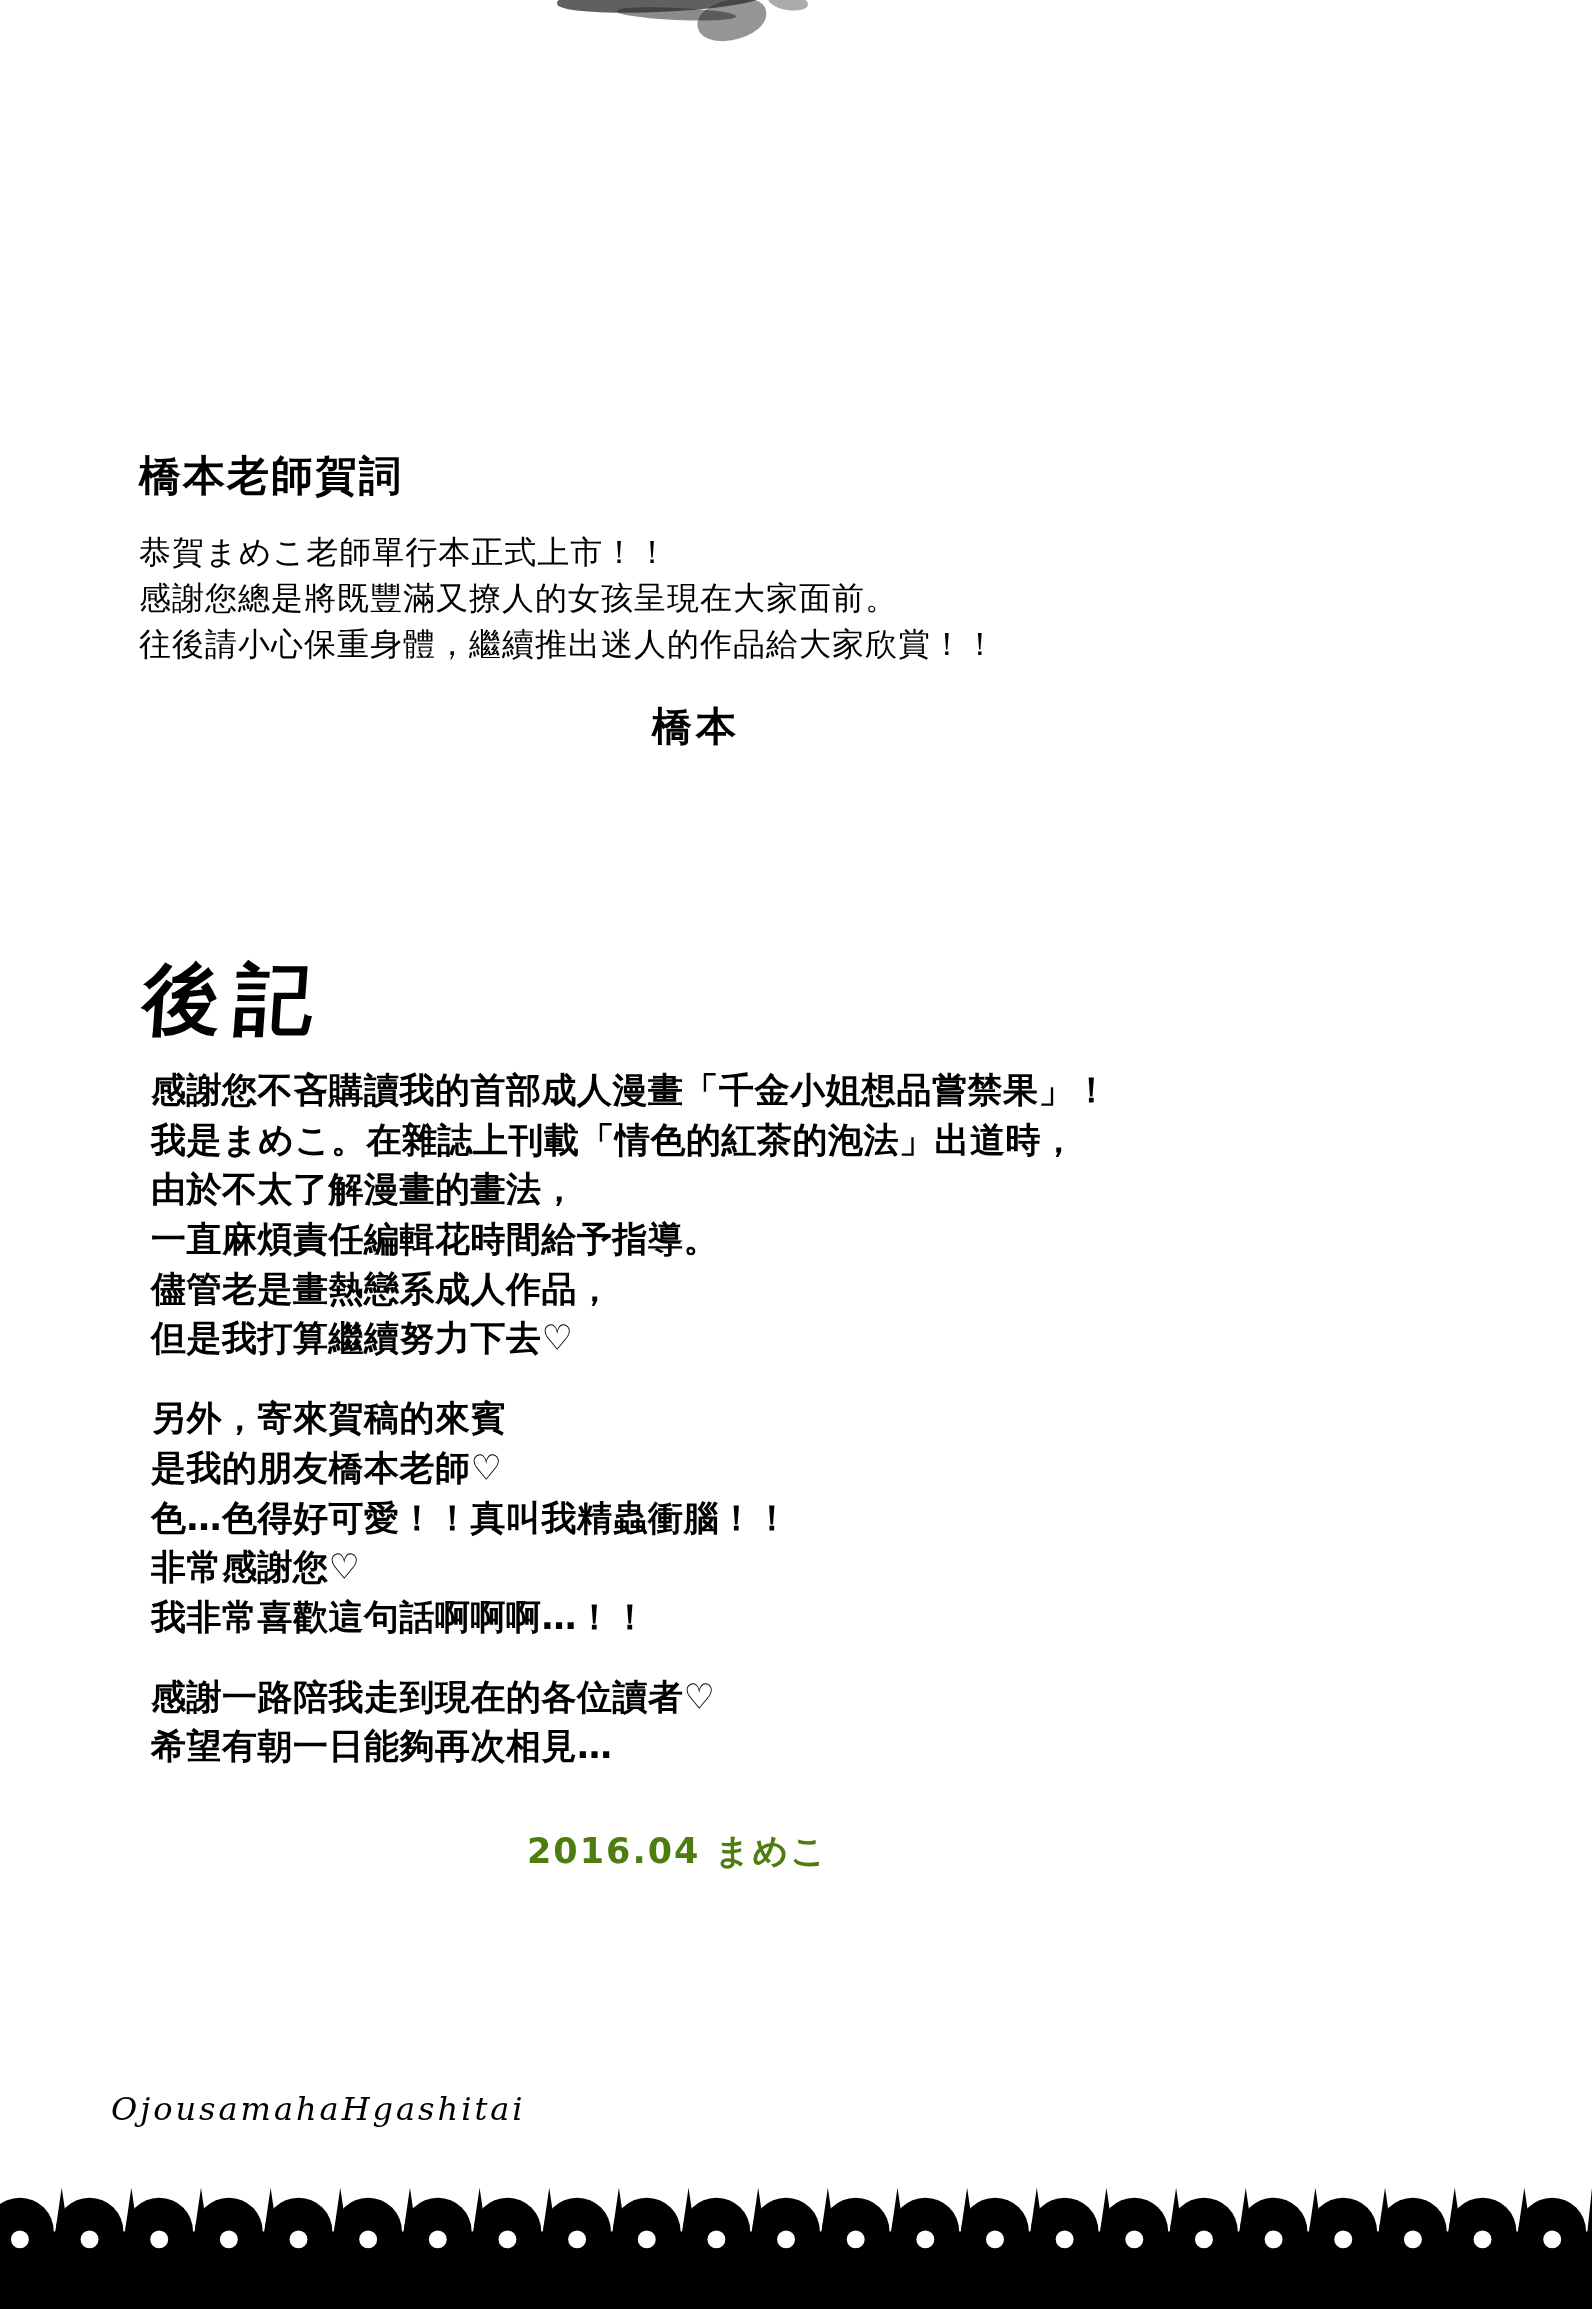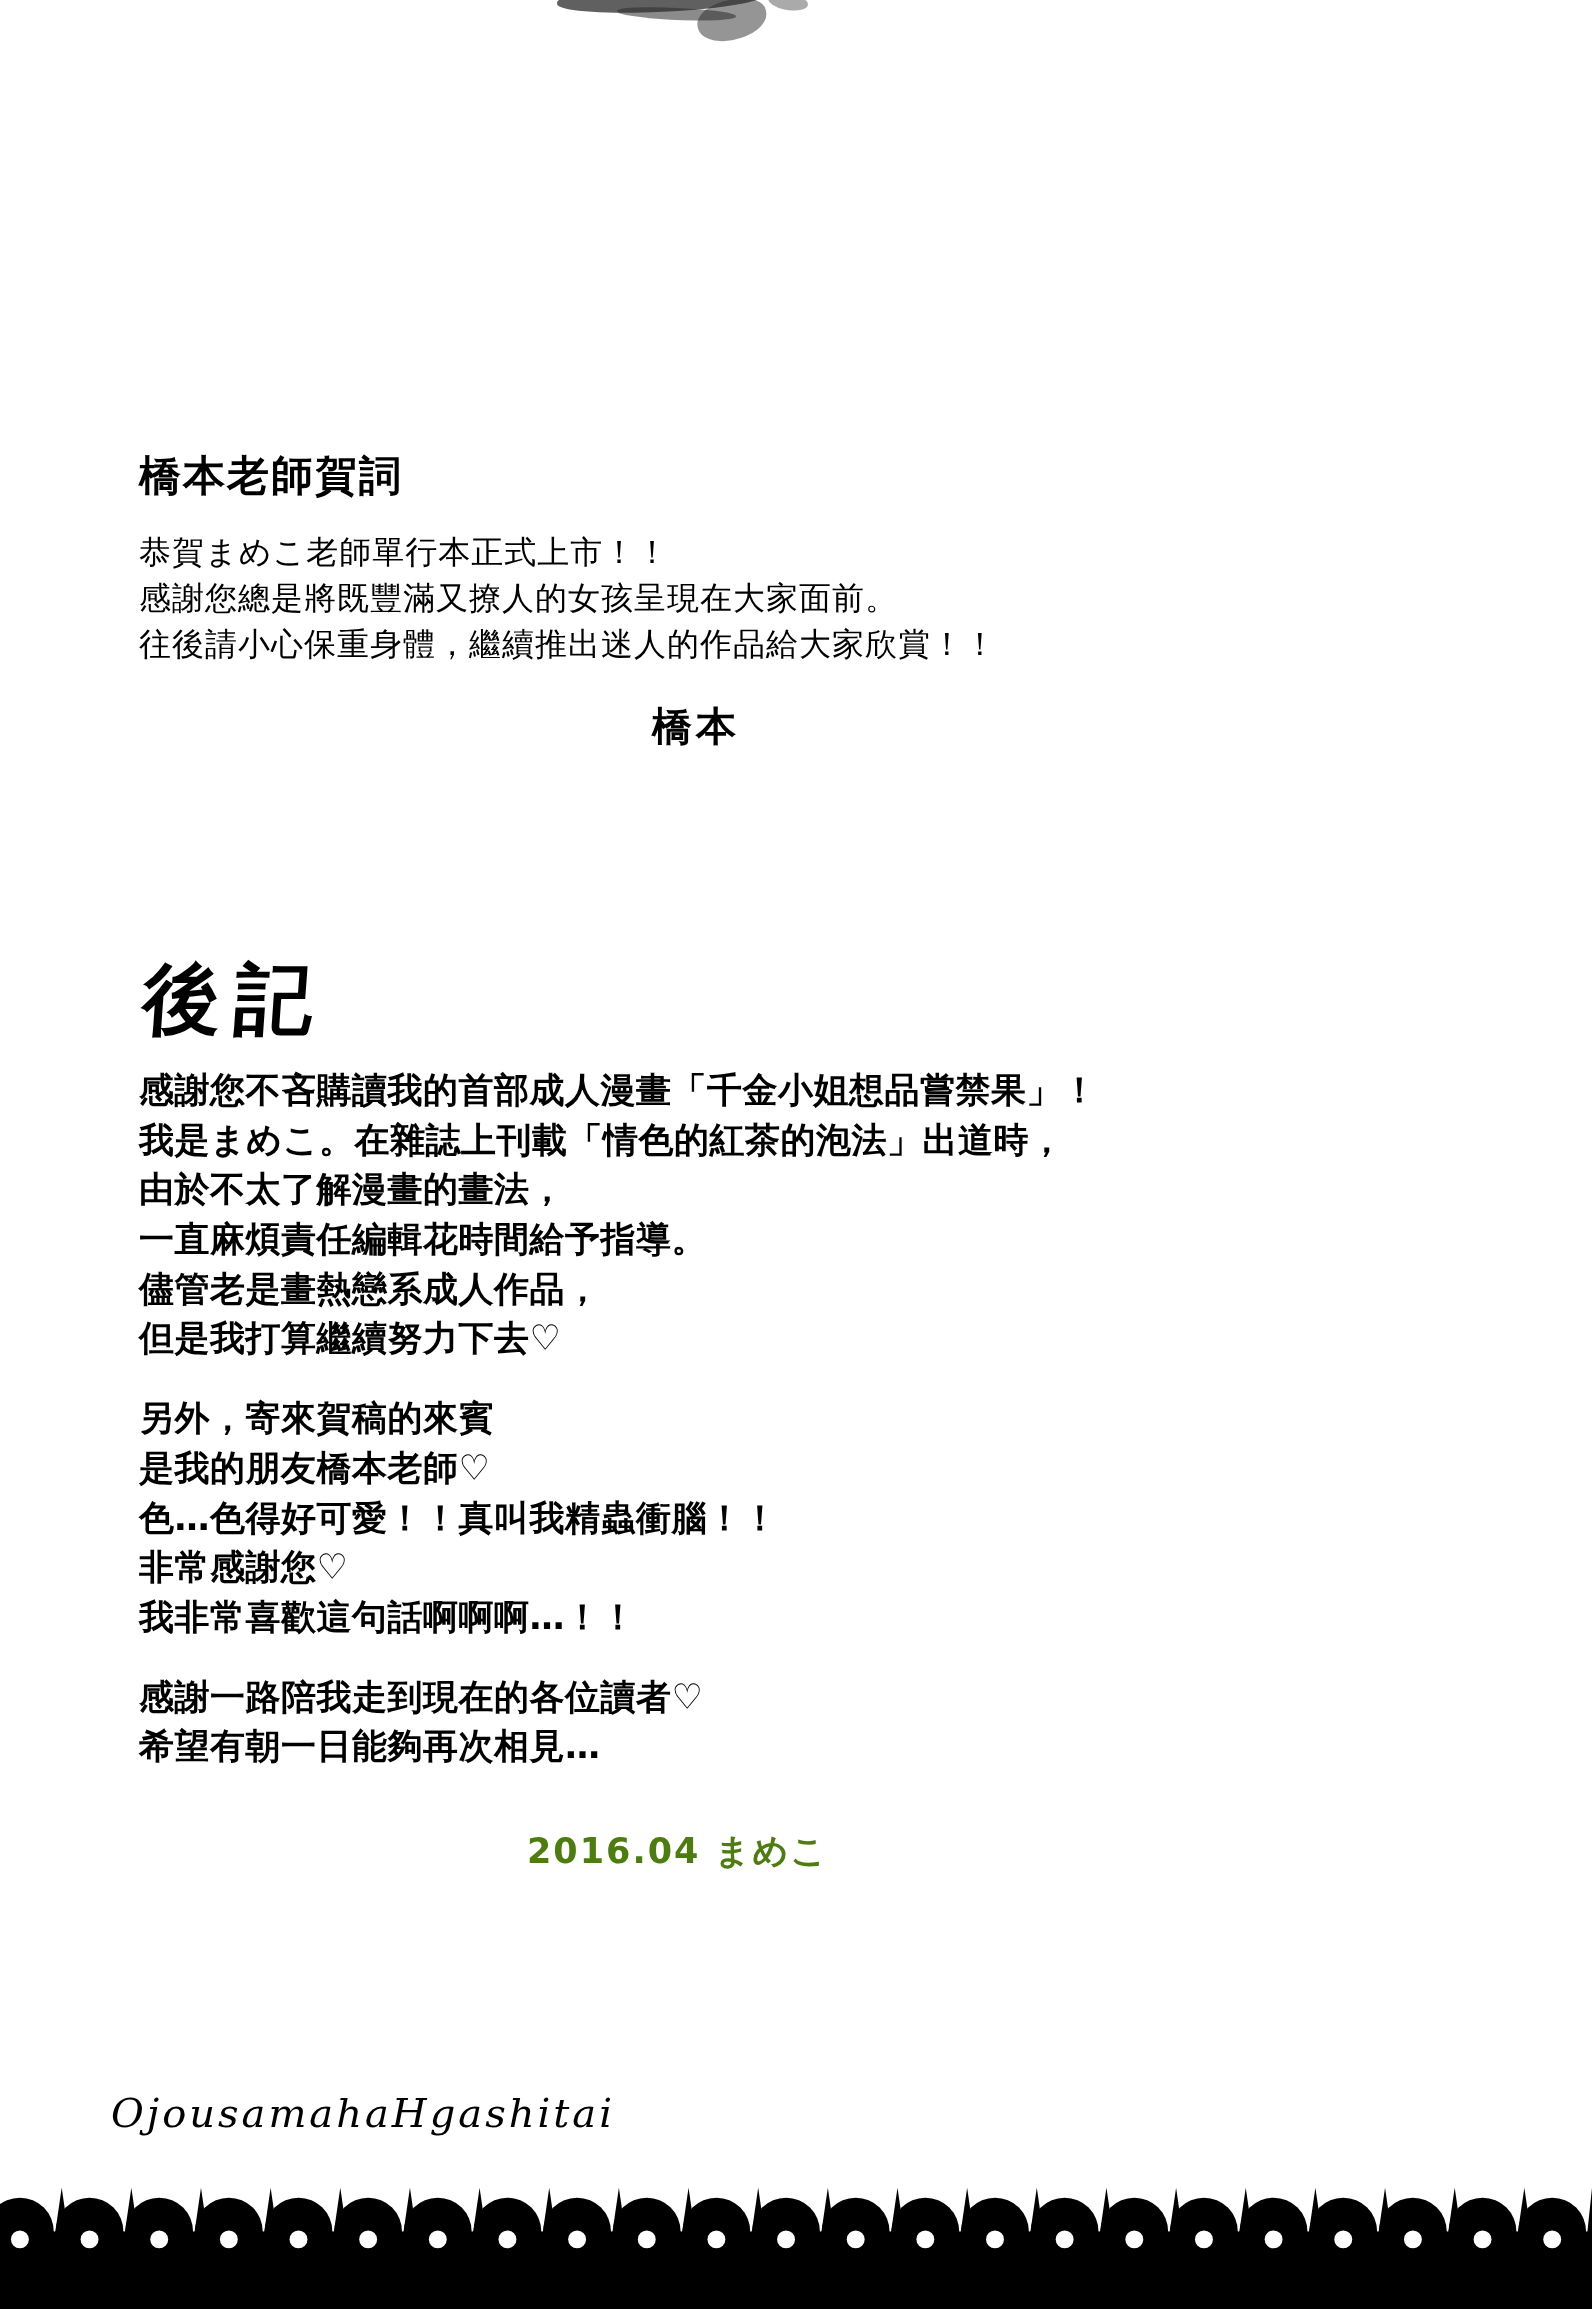--- a/index.html
+++ b/index.html
@@ -77,21 +77,21 @@
     font-size: 78px;
     font-weight: bold;
     letter-spacing: 14px;
     line-height: 1;
     margin: 0 0 28px 4px;
     color: #000;
     transform: skewX(-4deg);
     font-family: "DejaVu Serif", serif;
   }
   .para {
-    margin: 0 0 30px 0;
+    margin: 0 0 30px 12px;
   }
   .para:last-child { margin-bottom: 0; }
   .aw-line {
     font-size: 35px;
     font-weight: bold;
     line-height: 1.42;
     letter-spacing: 0.5px;
     white-space: pre;
     color: #000;
   }
@@ -104,21 +104,21 @@
     color: #4d7c0f;
   }
 
   
   .footer-title {
     position: absolute;
     left: 111px;
     top: 2090px;
     font-family: "DejaVu Serif", serif;
     font-style: italic;
-    font-size: 40px;
+    font-size: 32px;
     letter-spacing: 3px;
     color: #000;
   }
 
   
   .lace {
     position: absolute;
     left: 0;
     bottom: 0;
     width: 1592px;

